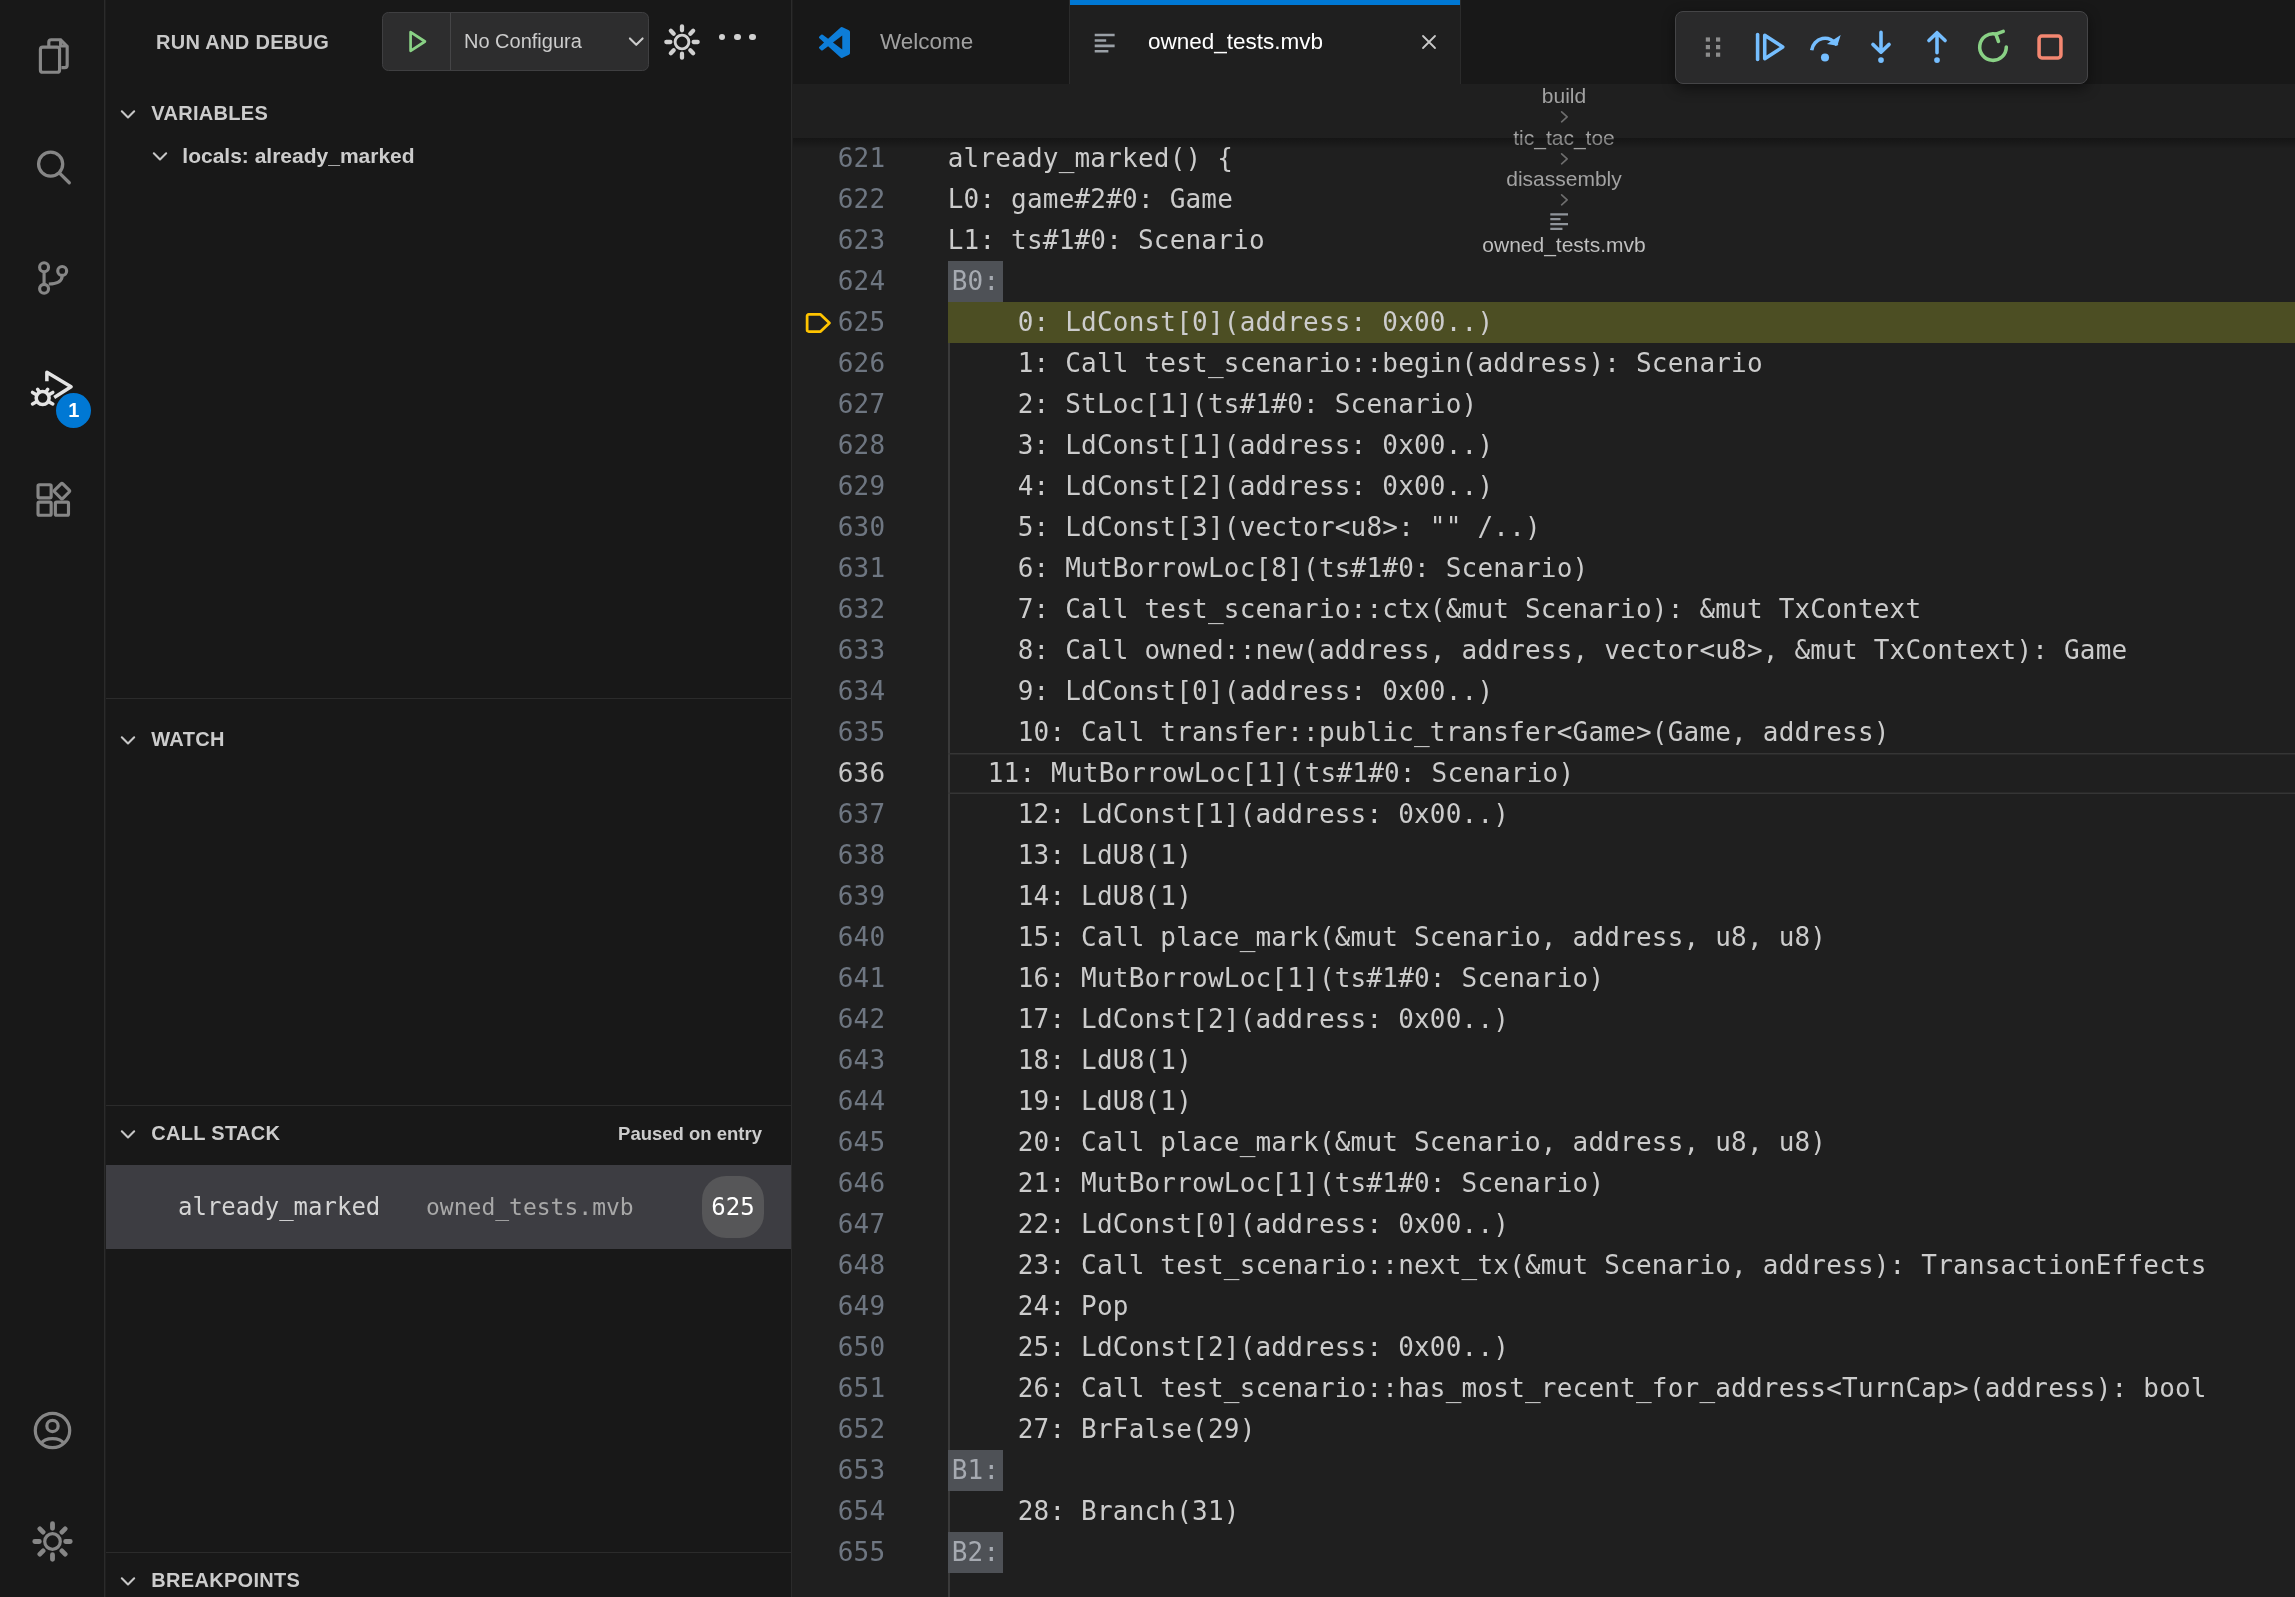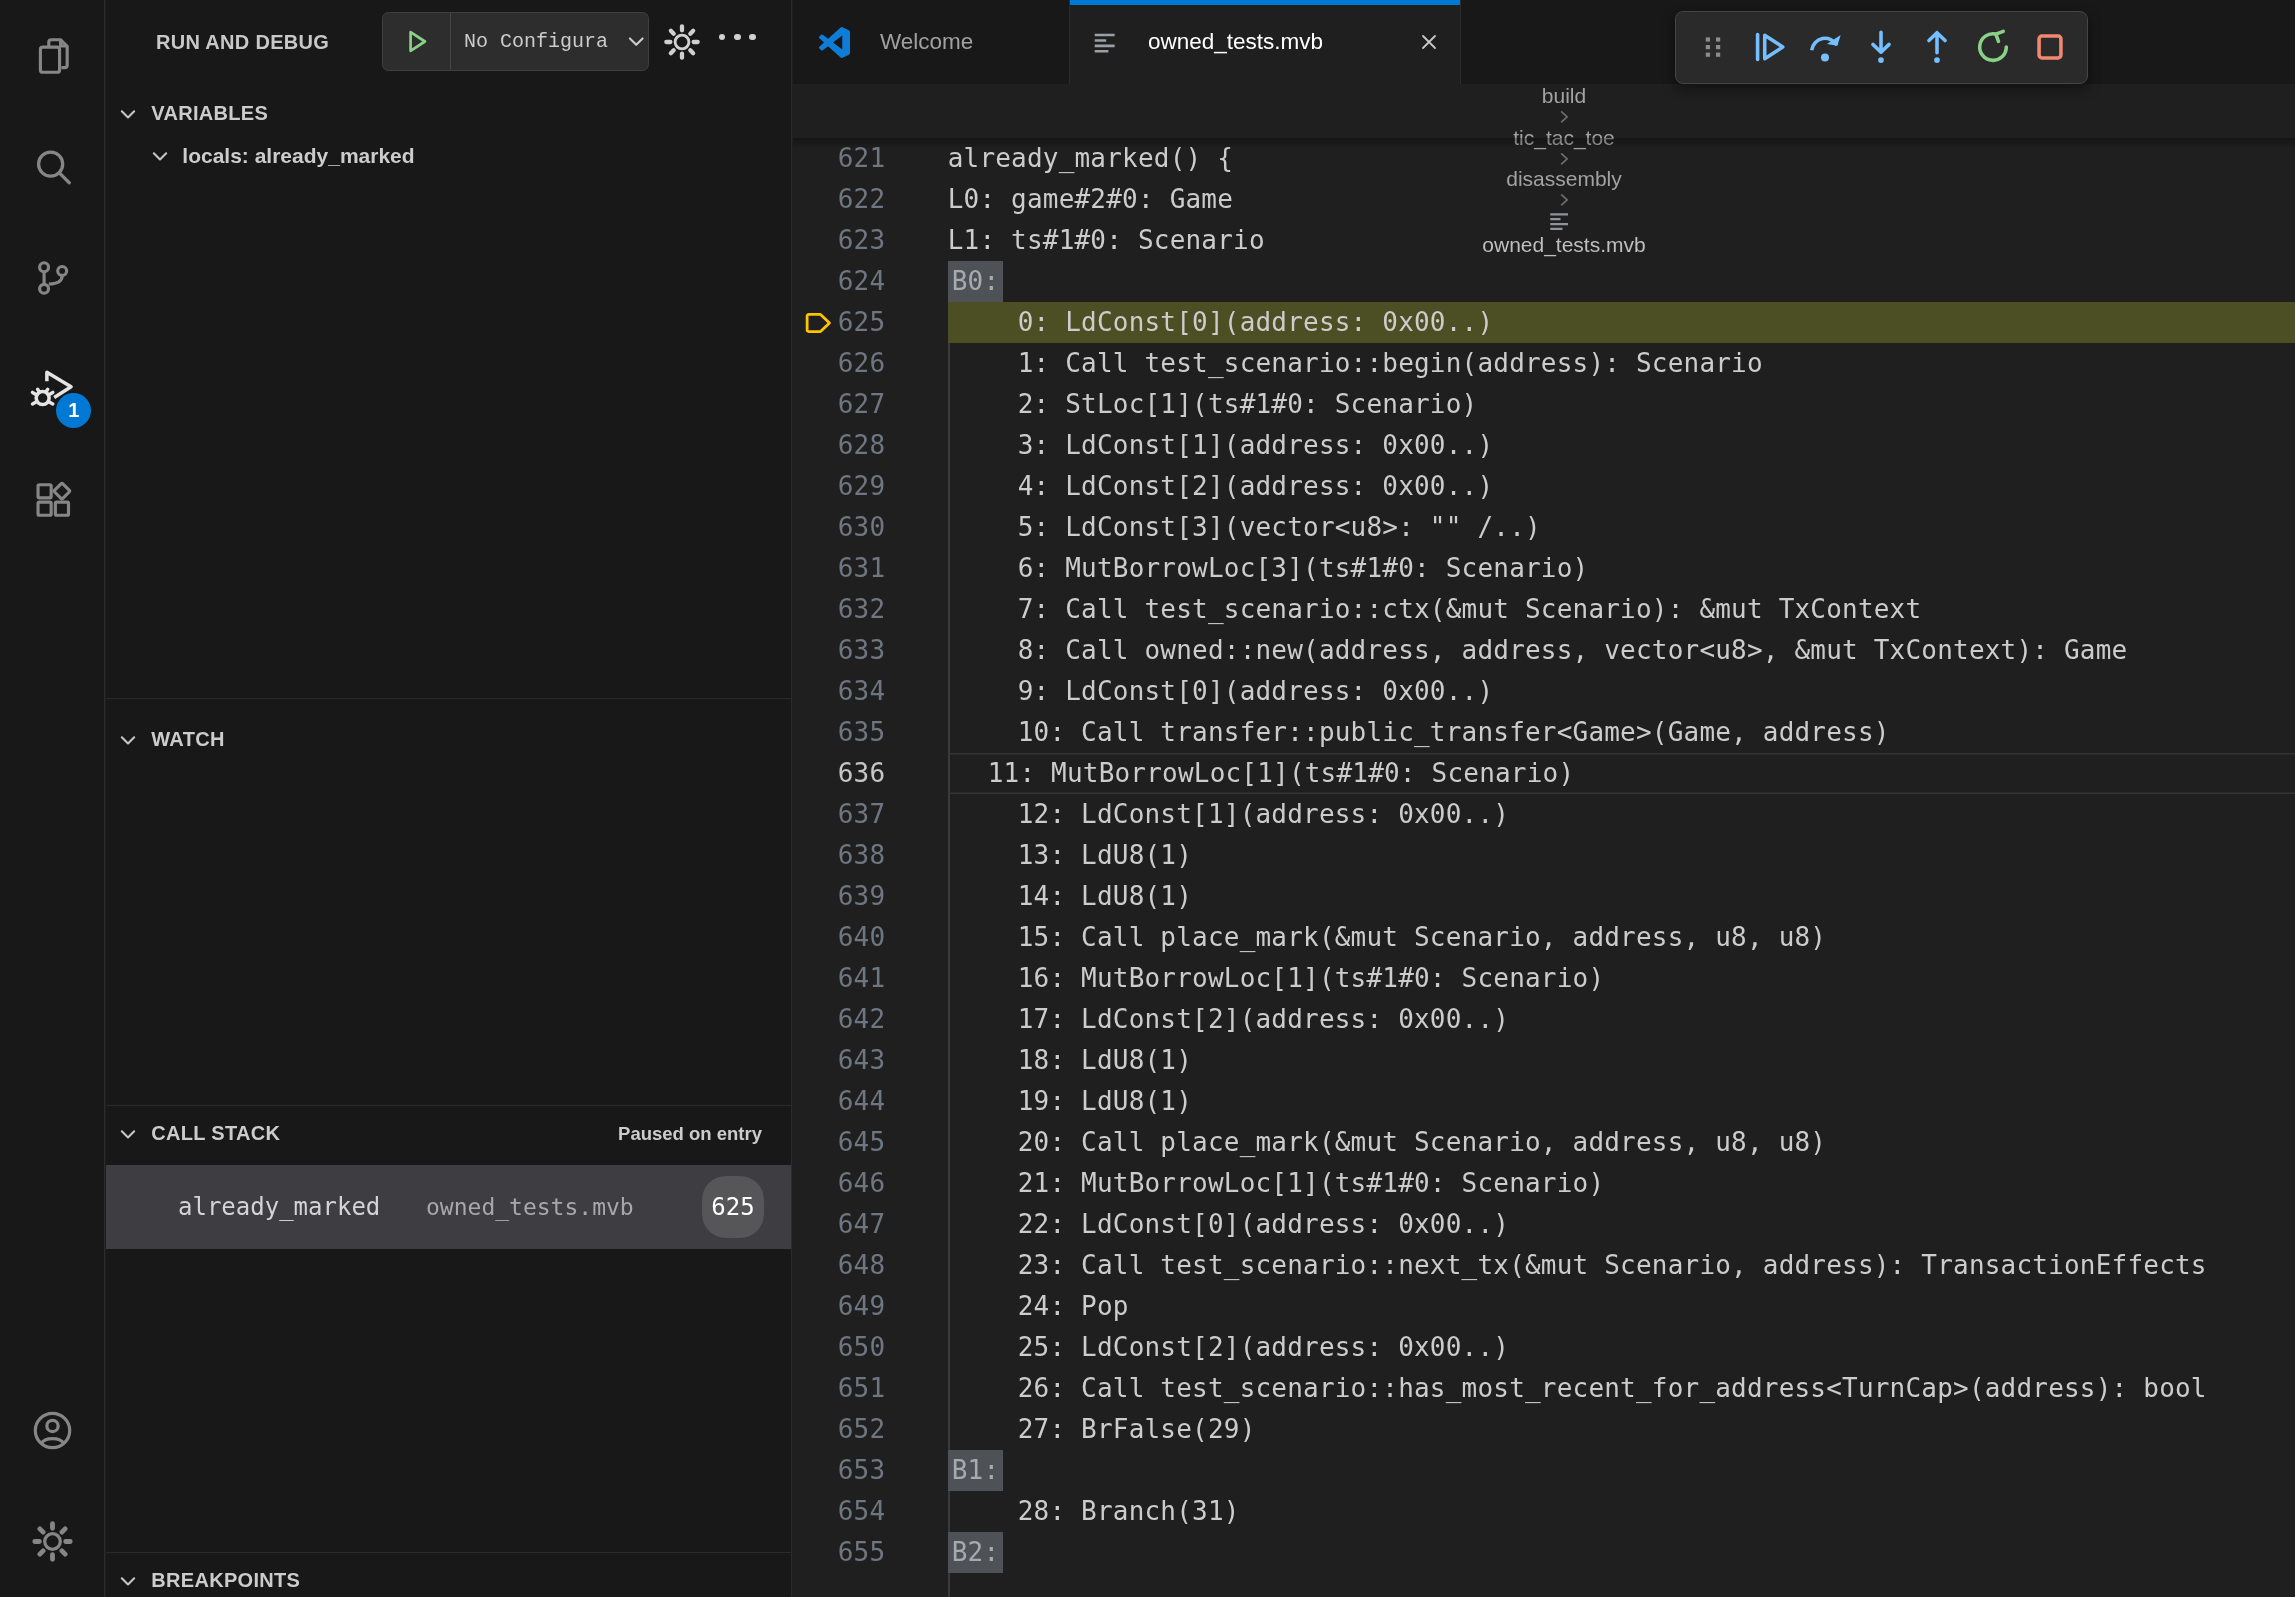--- a/index.html
+++ b/index.html
@@ -37,21 +37,21 @@
     background:#181818; border-right:0.8px solid #2b2b2b;
   }
   .sb-header { position:absolute; left:4px; top:0; width:100%; height:84px; }
   .sb-title {
     position:absolute; left:46px; top:0; height:84px; display:flex; align-items:center;
     font-size:20px; font-weight:600; letter-spacing:0.3px; color:#c8c8c8; white-space:nowrap;
   }
   .debug-config {
     position:absolute; left:272px; top:12px; width:267px; height:59px;
     background:#2d2d2e; border:0.8px solid #3f3f41; border-radius:6.4px;
-    display:flex; align-items:center; cursor:pointer; overflow:hidden;font-family:Liberation Mono, monospace;
+    display:flex; align-items:center; cursor:pointer; overflow:hidden;
   }
   .dc-play { width:68px; height:100%; display:flex; align-items:center; justify-content:center; border-right:0.8px solid #454547; }
   .dc-label {
     margin-left:13px; width:159px; overflow:hidden; white-space:nowrap;
     font-size:20px; color:#cccccc;
   }
   .dc-chevron { margin-left:1.6px; color:#cccccc; }
   .sb-iconbtn { position:absolute; top:23px; color:#d0d0d0; cursor:pointer; }
   .sb-gear { left:553px; }
   .sb-more { left:609px; top:34px; display:flex; gap:8.8px; }
@@ -475,21 +475,21 @@
             <span class="txt">4: LdConst[2](address: 0x00..)</span>
           </div>
           <div class="row instr">
             <span class="glyph"></span>
             <span class="ln">630</span>
             <span class="txt">5: LdConst[3](vector&lt;u8&gt;: "" /..)</span>
           </div>
           <div class="row instr">
             <span class="glyph"></span>
             <span class="ln">631</span>
-            <span class="txt">6: MutBorrowLoc[3](ts#1#0: Scenario)</span>
+            <span class="txt">6: MutBorrowLoc[8](ts#1#0: Scenario)</span>
           </div>
           <div class="row instr">
             <span class="glyph"></span>
             <span class="ln">632</span>
             <span class="txt">7: Call test_scenario::ctx(&amp;mut Scenario): &amp;mut TxContext</span>
           </div>
           <div class="row instr">
             <span class="glyph"></span>
             <span class="ln">633</span>
             <span class="txt">8: Call owned::new(address, address, vector&lt;u8&gt;, &amp;mut TxContext): Game</span>

